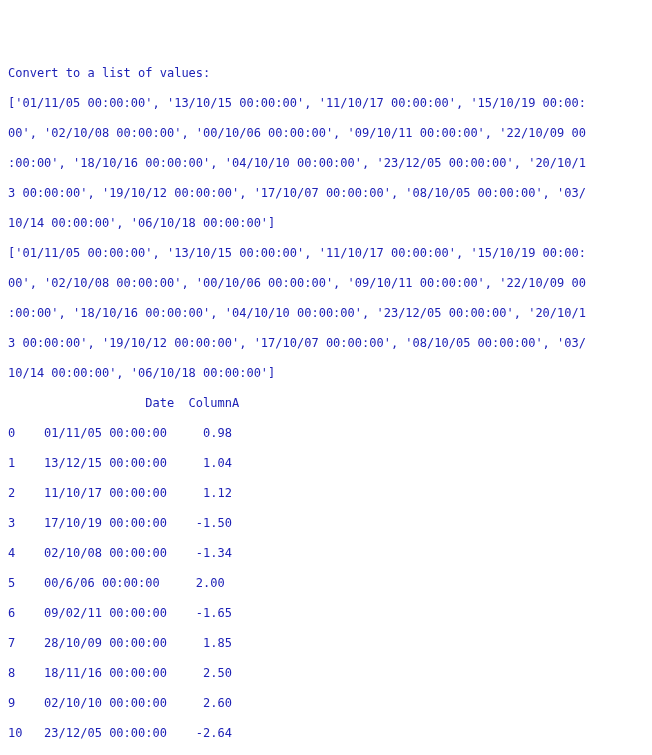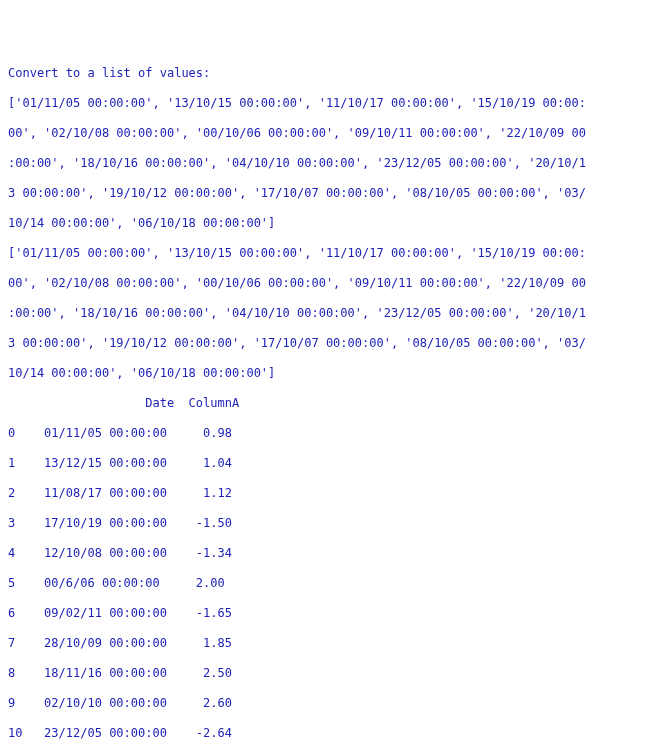--- a/index.html
+++ b/index.html
@@ -33,23 +33,23 @@
 <span class="line">3 00:00:00', '19/10/12 00:00:00', '17/10/07 00:00:00', '08/10/05 00:00:00', '03/</span>
 <span class="line">10/14 00:00:00', '06/10/18 00:00:00']</span>
 <span class="line">['01/11/05 00:00:00', '13/10/15 00:00:00', '11/10/17 00:00:00', '15/10/19 00:00:</span>
 <span class="line">00', '02/10/08 00:00:00', '00/10/06 00:00:00', '09/10/11 00:00:00', '22/10/09 00</span>
 <span class="line">:00:00', '18/10/16 00:00:00', '04/10/10 00:00:00', '23/12/05 00:00:00', '20/10/1</span>
 <span class="line">3 00:00:00', '19/10/12 00:00:00', '17/10/07 00:00:00', '08/10/05 00:00:00', '03/</span>
 <span class="line">10/14 00:00:00', '06/10/18 00:00:00']</span>
 <span class="line">                   Date  ColumnA</span>
 <span class="line">0    01/11/05 00:00:00     0.98</span>
 <span class="line">1    13/12/15 00:00:00     1.04</span>
-<span class="line">2    11/08/17 00:00:00     1.12</span>
+<span class="line">2    11/10/17 00:00:00     1.12</span>
 <span class="line">3    17/10/19 00:00:00    -1.50</span>
-<span class="line">4    12/10/08 00:00:00    -1.34</span>
+<span class="line">4    02/10/08 00:00:00    -1.34</span>
 <span class="line">5    00/6/06 00:00:00     2.00</span>
 <span class="line">6    09/02/11 00:00:00    -1.65</span>
 <span class="line">7    28/10/09 00:00:00     1.85</span>
 <span class="line">8    18/11/16 00:00:00     2.50</span>
 <span class="line">9    02/10/10 00:00:00     2.60</span>
 <span class="line">10   23/12/05 00:00:00    -2.64</span>
 
 
 
 

